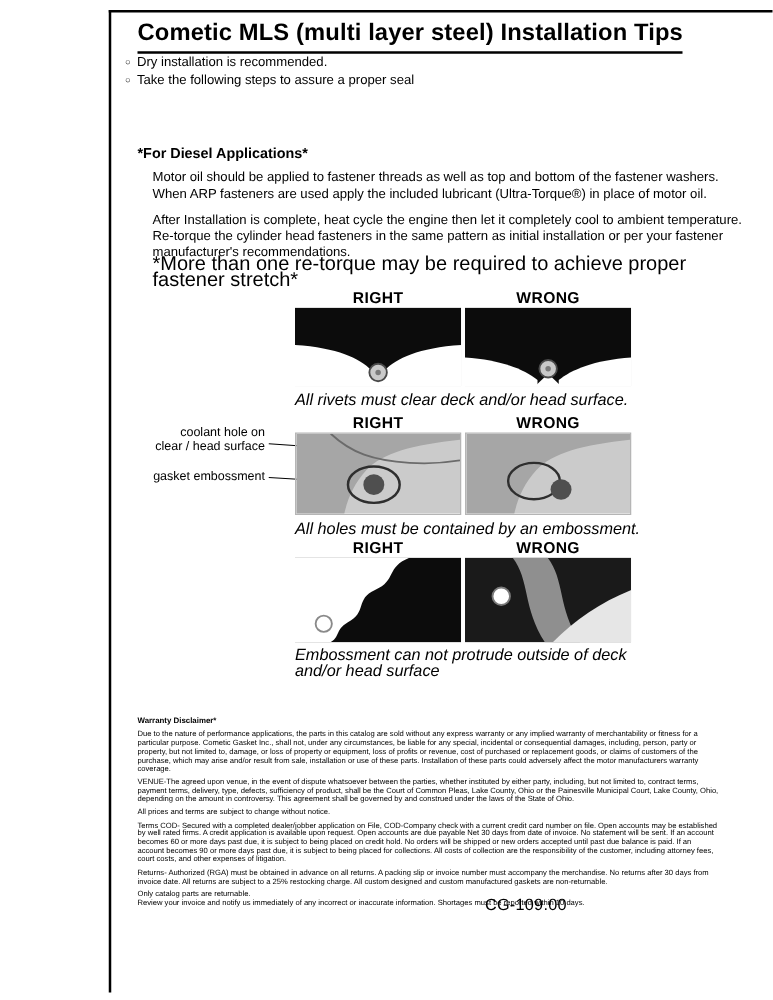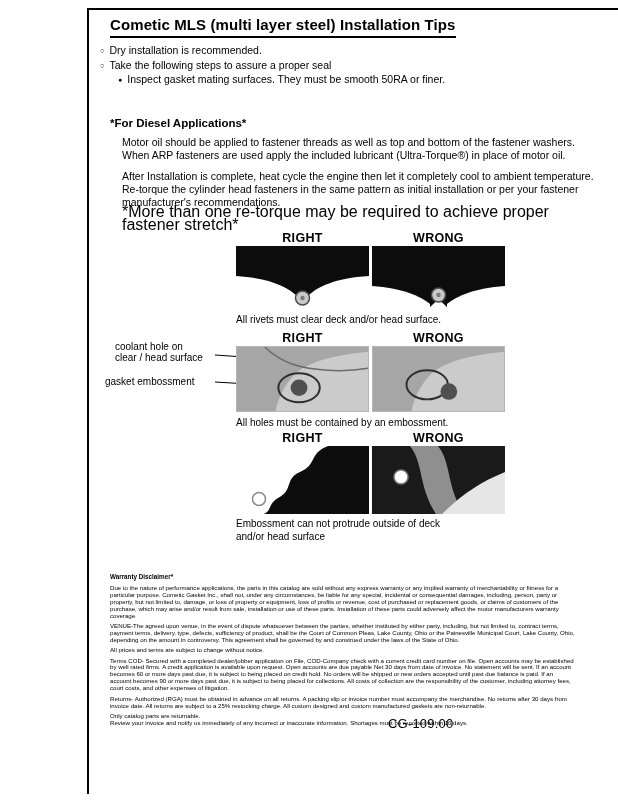--- a/index.html
+++ b/index.html
@@ -10,21 +10,21 @@
     font-family:"Liberation Sans", sans-serif;
     color:#000;
     overflow:hidden;
   }
   .abs { position:absolute; }
 
   .rule { background:#000; }
 
   .title {
     left:110px; top:16px;
-    font-size:15px; font-weight:bold;
+    font-size:19px; font-weight:bold;
     padding-bottom:3px;
     border-bottom:2px solid #000;
     width:fit-content;
     letter-spacing:.1px;
   }
 
   .tips { left:100px; top:44px; width:480px; font-size:10.5px; line-height:12.5px; }
   .bullet::before   { content:"○"; font-size:7.5px; margin-right:5px; position:relative; top:-1px; }
   .subbullet        { margin-left:18px; }
   .subbullet::before{ content:"●"; font-size:7px; margin-right:5px; position:relative; top:-1px; }
@@ -41,26 +41,26 @@
   .r1-lbl { top:231px; }
   .r2-lbl { top:331px; }
   .r3-lbl { top:431px; }
 
   .panel { width:133px; overflow:hidden; }
   .panel svg { display:block; width:100%; height:100%; }
   .r1-panel { top:246px; height:63px; }
   .r2-panel { top:346px; height:66px; border:1px solid #b5b5b5; }
   .r3-panel { top:446px; height:68px; }
 
-  .caption { left:236px; font-size:10px; line-height:13px; width:280px; }
+  .caption { left:236px; font-size:13px; line-height:13px; width:280px;font-style:italic; }
   .cap1 { top:313px; }
   .cap2 { top:416px; }
   .cap3 { top:517px; }
 
-  .ptr-label { font-size:10px; line-height:11px; }
+  .ptr-label { text-align:right; font-size:10px; line-height:11px; }
   .coolant1 { left:115px; top:341px; width:97px; }
   .coolant2 { left:115px; top:352px; width:97px; }
   .emboss   { left:105px; top:376px; width:107px; }
   .ptr-svg  { left:214px; top:345px; width:110px; height:50px; }
 
   .warranty { left:110px; top:574px; width:466px; font-size:6.1px; line-height:6.9px; }
   .warranty .w-head { font-weight:bold; margin-bottom:4px; font-size:6.3px; }
   .warranty p { margin-bottom:3.5px; }
   .warranty p.tight { margin-bottom:0.5px; }
 
@@ -70,21 +70,20 @@
 <body>
 
 <div class="abs rule" style="left:87px; top:8px; width:2px; height:786px;"></div>
 <div class="abs rule" style="left:87px; top:8px; width:531px; height:2px;"></div>
 
 <div class="abs title">Cometic MLS (multi layer steel) Installation Tips</div>
 
 <div class="abs tips">
   <div class="bullet">Dry installation is recommended.</div>
   <div class="bullet">Take the following steps to assure a proper seal</div>
-  <div class="subbullet">Inspect gasket mating surfaces.  They must be smooth 50RA or finer.</div>
 </div>
 
 <div class="abs diesel-heading">*For Diesel Applications*</div>
 <div class="abs para p1">Motor oil should be applied to fastener threads as well as top and bottom of the fastener washers. When ARP fasteners are used apply the included lubricant (Ultra-Torque®) in place of motor oil.</div>
 <div class="abs para p2">After Installation is complete, heat cycle the engine then let it completely cool to ambient temperature. Re-torque the cylinder head fasteners in the same pattern as initial installation or per your fastener manufacturer's recommendations.</div>
 <div class="abs para note">*More than one re-torque may be required to achieve proper fastener stretch*</div>
 
 <div class="abs dg-label col1 r1-lbl">RIGHT</div>
 <div class="abs dg-label col2 r1-lbl">WRONG</div>
 

